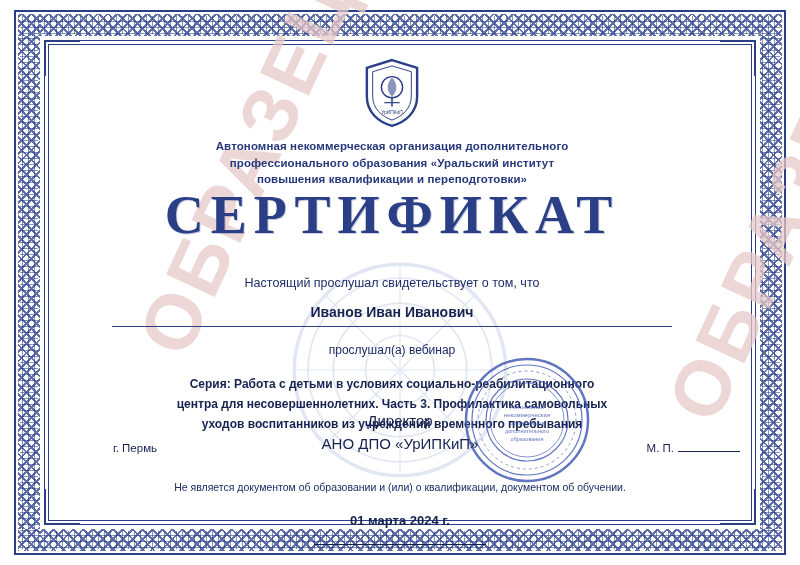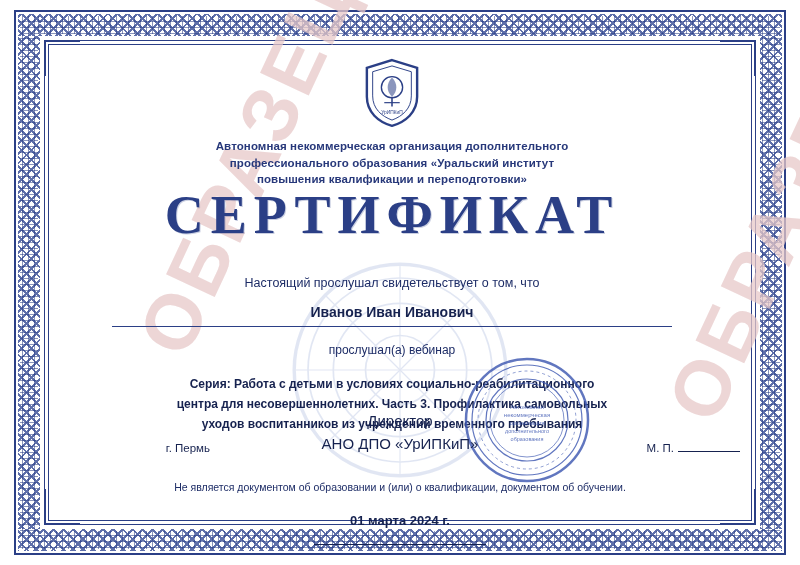--- a/index.html
+++ b/index.html
@@ -178,21 +178,21 @@
   .sign-row {
     position: absolute;
     left: 60px; right: 60px;
     bottom: 110px;
     display: flex;
     align-items: flex-end;
     justify-content: space-between;
     color: #16224f;
     font-size: 11.5px;
   }
-  .city { width: 150px; text-align: right; padding-bottom: 1px; }
+  .city { width: 150px; text-align: center; padding-bottom: 1px; }
   .director {
     text-align: center;
     line-height: 1.5;
     font-size: 15px;
   }
   .mp {
     width: 150px;
     text-align: right;
     padding-bottom: 1px;
   }

